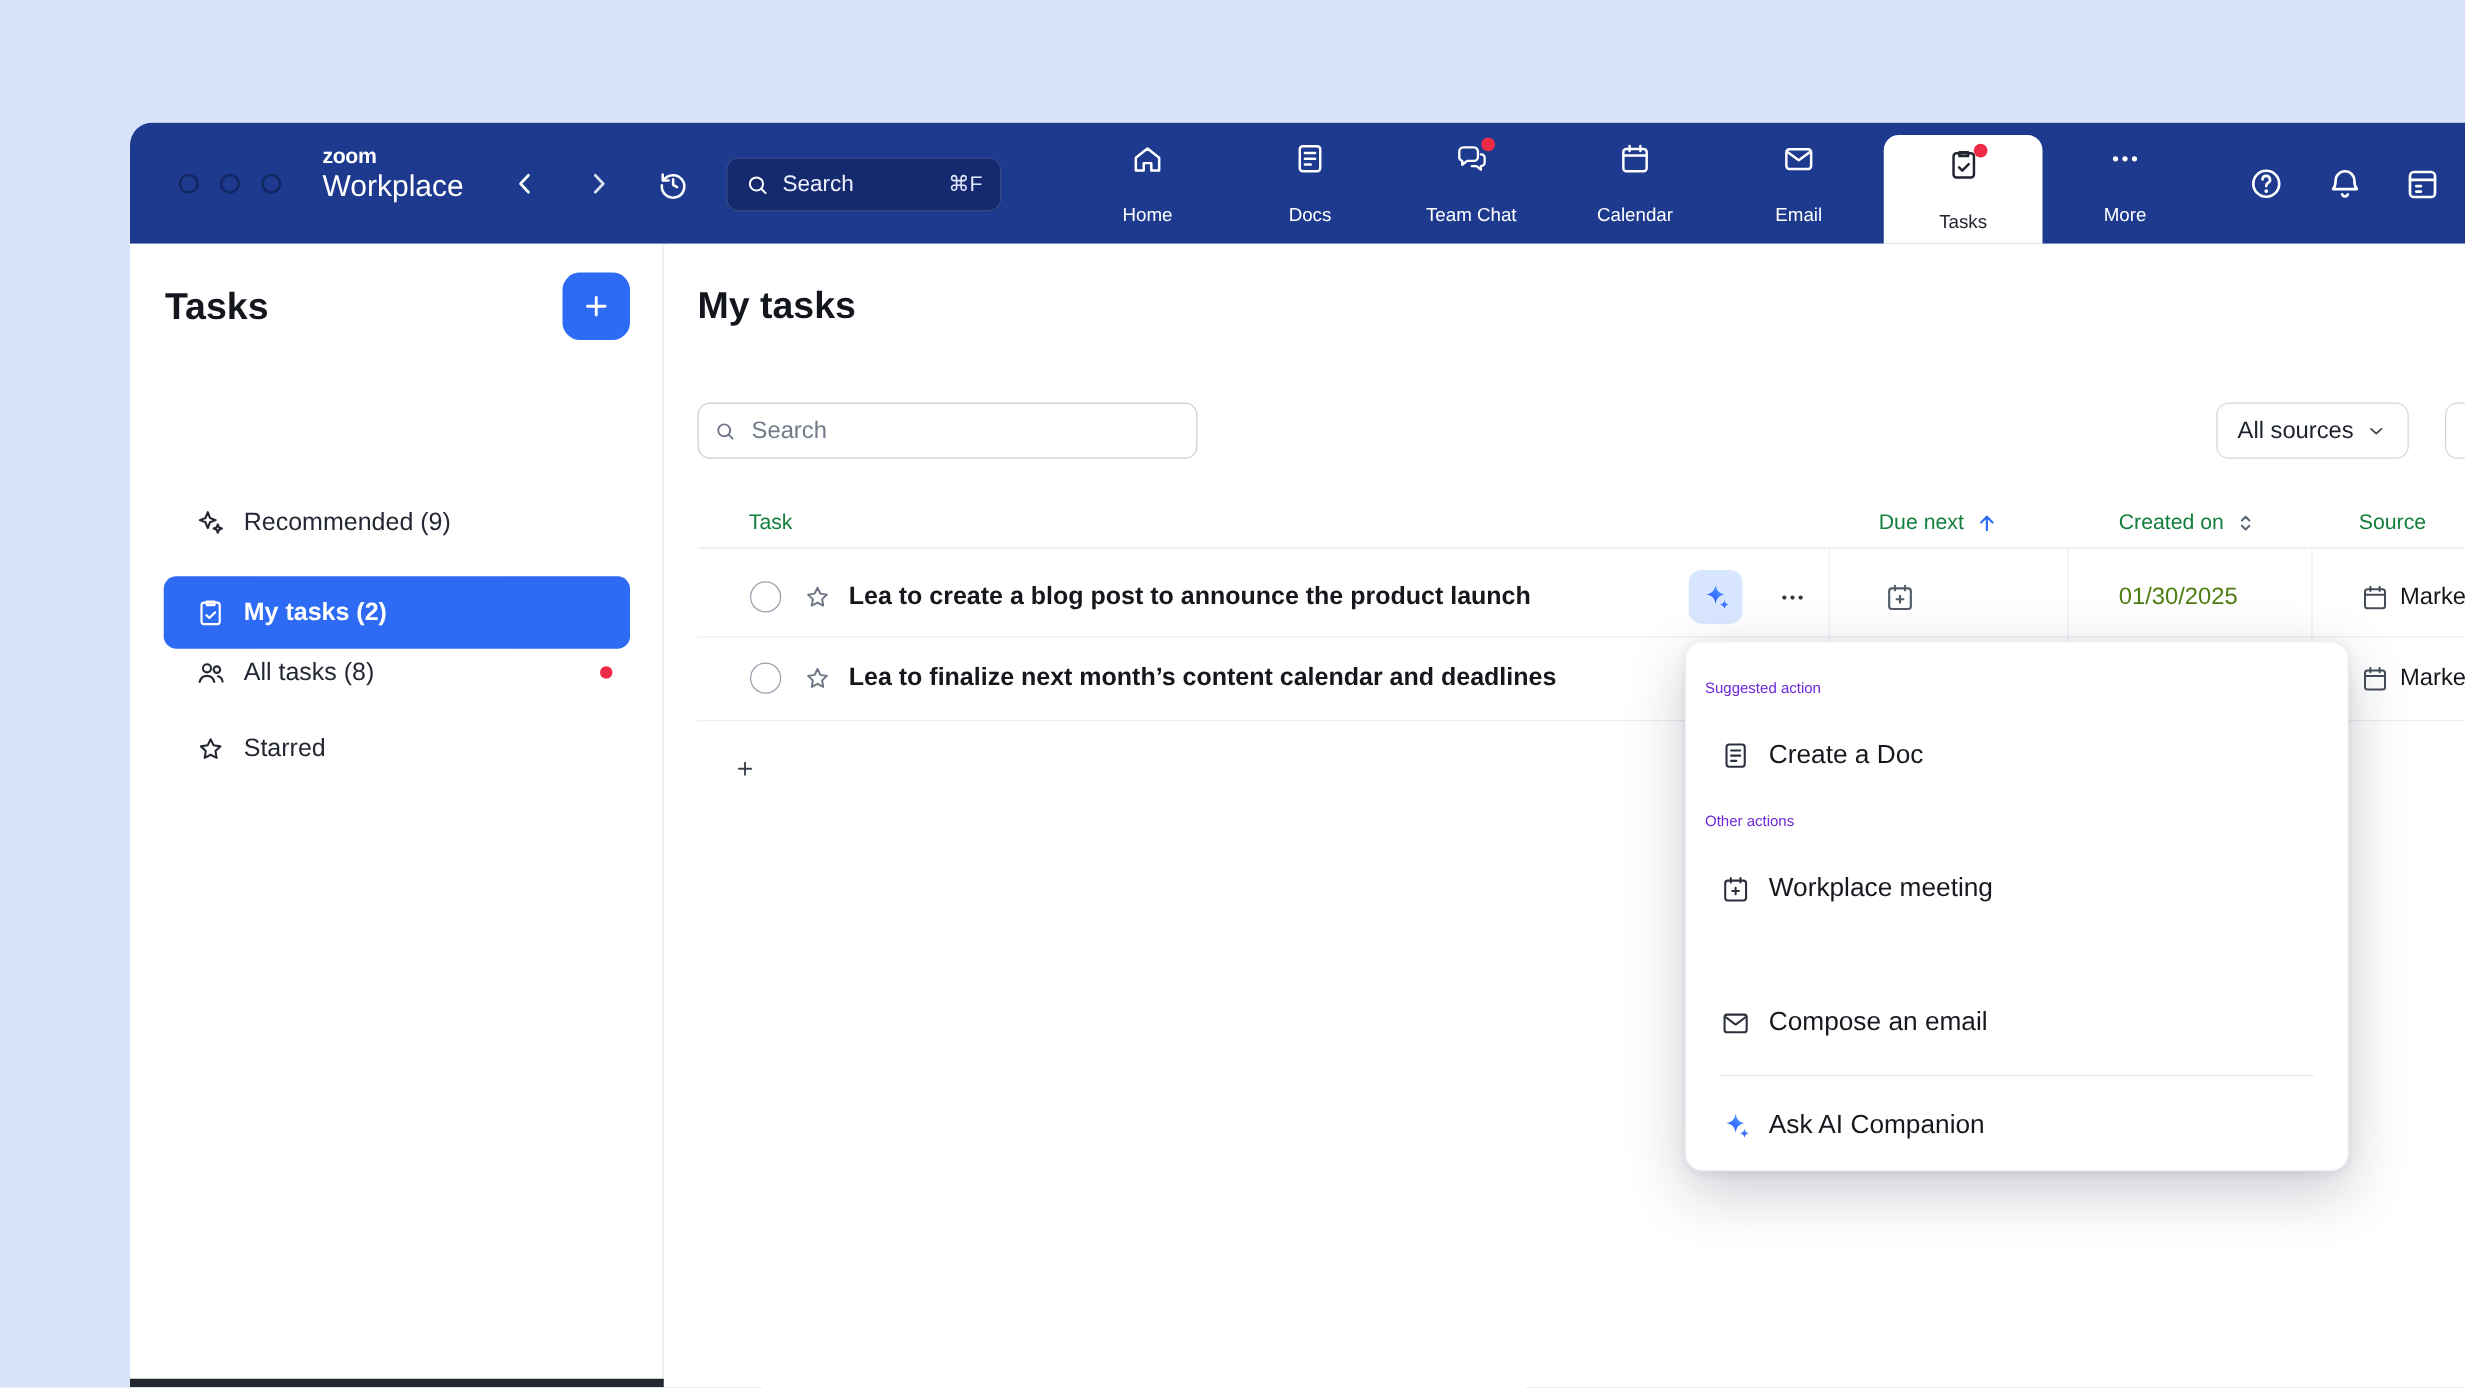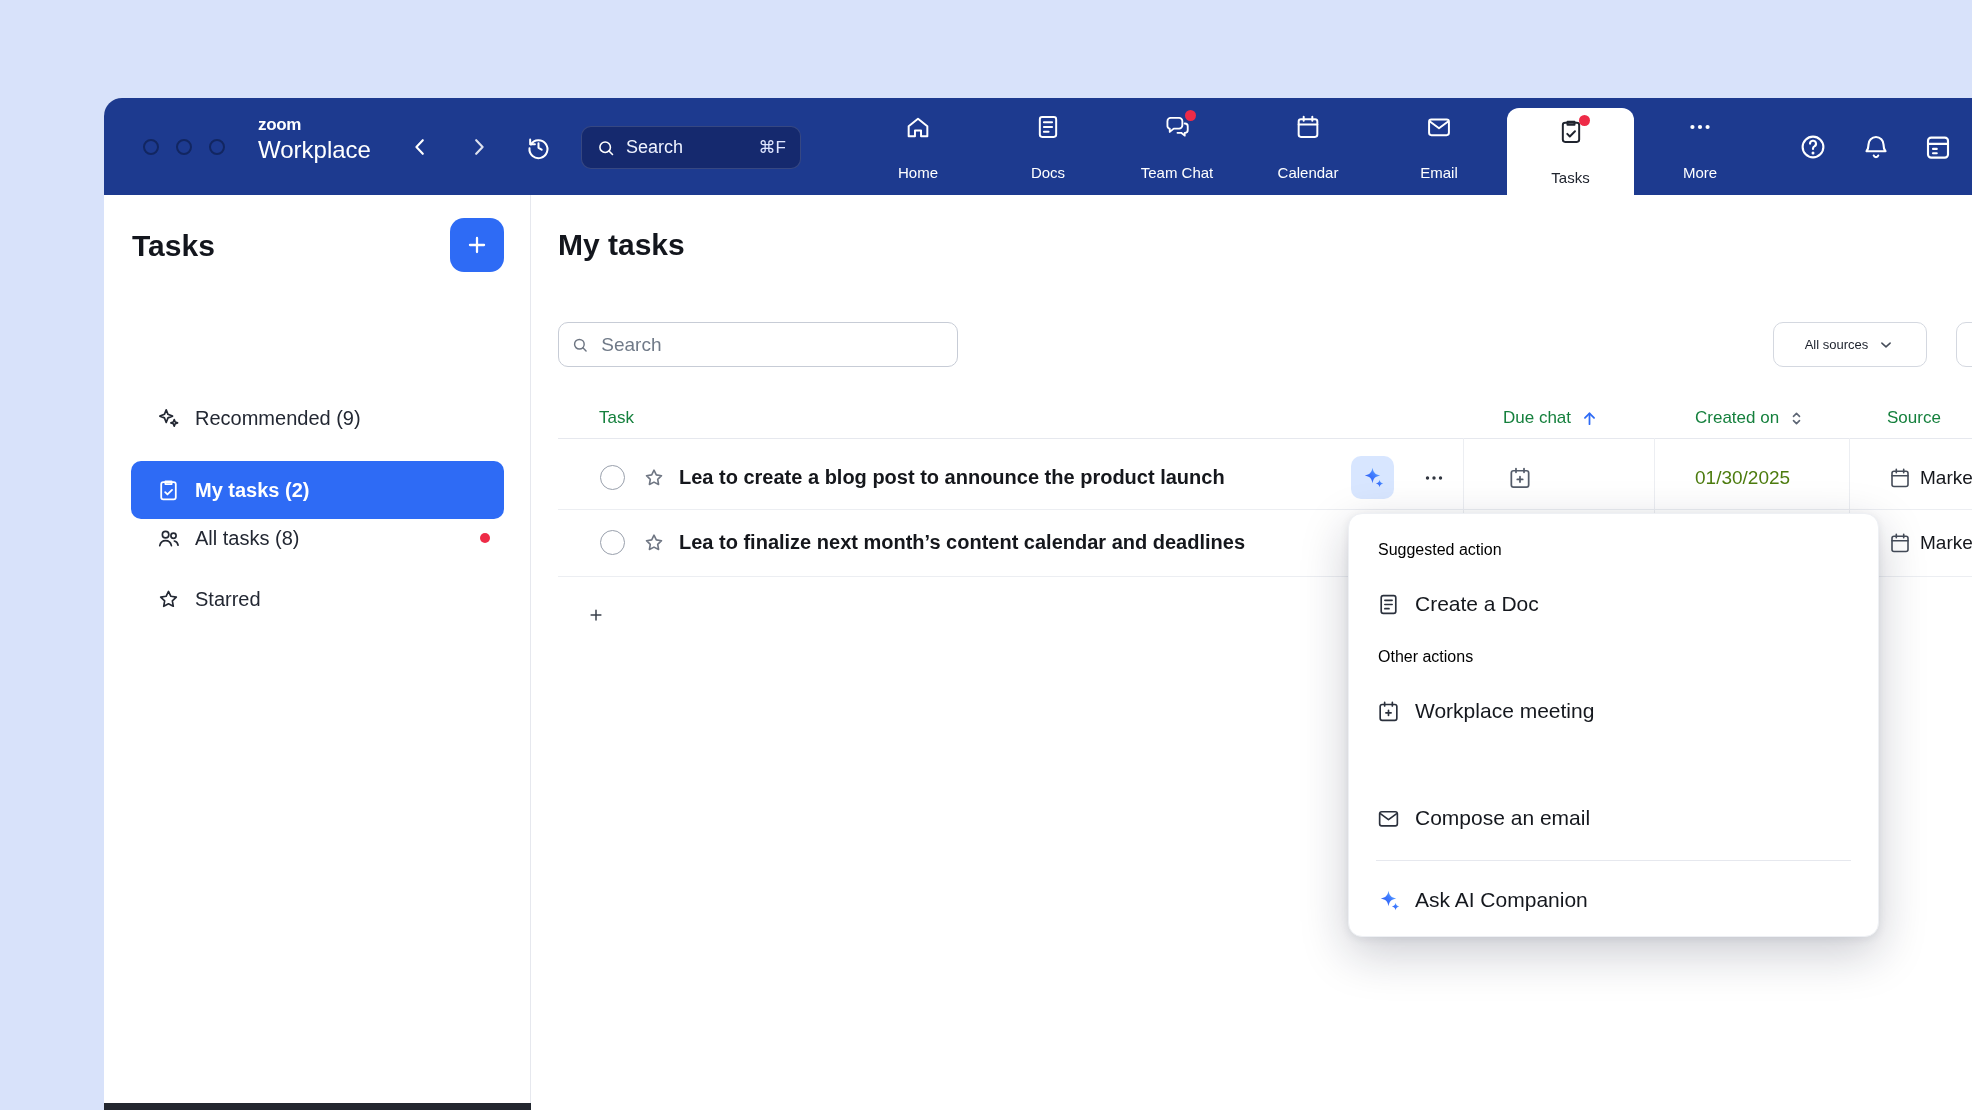--- a/index.html
+++ b/index.html
@@ -38,21 +38,21 @@
   .sb-item .reddot{margin-left:auto;width:10px;height:10px;border-radius:50%;background:#ee2b47;}
   
   .main{position:absolute;left:428px;top:97px;right:0;bottom:0;background:#fff;}
   .m-title{position:absolute;left:26px;top:31px;font-size:30px;font-weight:700;color:#13161d;line-height:38px;}
   .m-search{position:absolute;left:26px;top:127px;width:400px;height:45px;box-sizing:border-box;border:1px solid #c7ccd6;
             border-radius:10px;display:flex;align-items:center;gap:10px;padding:0 12px;background:#fff;}
   .m-search input{border:none;outline:none;font-size:19px;color:#30353f;font-family:inherit;width:100%;background:transparent;}
   .m-search input::placeholder{color:#707a88;}
   .sources{position:absolute;left:1241px;top:127px;width:154px;height:45px;box-sizing:border-box;border:1px solid #d4d8e0;
            border-radius:10px;background:#fff;display:flex;align-items:center;justify-content:center;gap:9px;
-           font-size:13px;color:#1c212c;cursor:pointer;}
+           font-size:19px;color:#1c212c;cursor:pointer;}
   .partial{position:absolute;left:1424px;top:127px;width:80px;height:45px;box-sizing:border-box;border:1px solid #d4d8e0;border-radius:10px;background:#fff;}
   .thead{position:absolute;left:26px;right:0;top:203px;height:40px;}
   .th{position:absolute;top:0;height:40px;display:flex;align-items:center;gap:8px;font-size:17px;color:#15803d;cursor:pointer;margin-left:26px;}
   .thead-line{position:absolute;left:26px;right:0;top:243px;height:1px;background:#e6e8ee;}
   .trow{position:absolute;left:26px;right:0;height:63px;border-bottom:1px solid #eceef2;}
   .cell{position:absolute;top:0;height:100%;display:flex;align-items:center;}
   .radio{width:25px;height:25px;border-radius:50%;border:1.5px solid #99a0ac;box-sizing:border-box;background:#fff;cursor:pointer;}
   .rowstar{color:#6f7683;cursor:pointer;display:flex;align-items:center;}
   .tasktext{font-size:20px;color:#15171c;white-space:nowrap;font-weight:bold;}
   .aibtn{position:absolute;left:793px;top:10px;width:43px;height:43px;border:none;border-radius:10px;background:#d8e6ff;
@@ -60,21 +60,21 @@
   .morebtn{position:absolute;left:854px;top:10px;width:43px;height:43px;border:none;border-radius:10px;background:transparent;
          display:flex;align-items:center;justify-content:center;color:#30353f;cursor:pointer;}
   .vline{position:absolute;top:243px;height:138px;width:1px;background:#eceef2;}
   .datetext{font-size:19px;color:#4d7c0f;}
   .srctext{font-size:19px;color:#15171c;white-space:nowrap;}
   .addrow{position:absolute;left:49px;top:405px;width:30px;height:30px;border:none;background:none;color:#3a404b;
           display:flex;align-items:center;justify-content:center;cursor:pointer;}
   
   .popup{position:absolute;left:1244px;top:415px;width:531px;height:424px;background:#fff;border-radius:14px;z-index:50;
          border:1px solid #eef0f4;box-shadow:0 16px 48px rgba(16,24,52,.22),0 2px 8px rgba(16,24,52,.08);box-sizing:border-box;}
-  .menu-heading{position:absolute;left:29px;height:22px;display:flex;align-items:center;font-size:16px;color:#000000;}
+  .menu-heading{position:absolute;left:15px;height:22px;display:flex;align-items:center;font-size:12px;color:#6d28d9;}
   .menu-item{position:absolute;left:13px;right:13px;height:50px;border-radius:8px;display:flex;align-items:center;gap:14px;
              padding-left:14px;font-size:21px;color:#15181e;cursor:pointer;}
   .menu-item .mi-ic{color:#2a303c;display:flex;align-items:center;}
   .menu-div{position:absolute;left:27px;right:27px;top:346px;height:1px;background:#e6e8ee;}
   .bottom-strip{position:absolute;left:0;top:1005px;width:427px;height:7px;background:#23272f;z-index:4;}
   button{font-family:inherit;}
   svg{display:block;}
 </style>
 </head>
 <body>
@@ -278,21 +278,21 @@
             <path d="m6.5 9.5 5.5 5 5.5-5"></path>
           </svg>
       </div>
       <div class="partial"></div>
 
       <div class="thead">
         <div class="th" style="left:15px">
           <span>Task</span>
         </div>
         <div class="th" style="left:919px">
-          <span>Due chat</span>
+          <span>Due next</span>
           <svg width="21" height="21" viewBox="0 0 24 24" fill="none" stroke="#2e6bf5" stroke-width="2" stroke-linecap="round" stroke-linejoin="round">
               <path d="M12 18.5V6.2"></path>
               <path d="M6.8 11.4 12 6.2l5.2 5.2"></path>
             </svg>
         </div>
         <div class="th" style="left:1111px">
           <span>Created on</span>
           <svg width="19" height="19" viewBox="0 0 24 24" fill="none" stroke="#5c6574" stroke-width="2" stroke-linecap="round" stroke-linejoin="round">
               <path d="m8.2 9.3 3.8-3.8 3.8 3.8"></path>
               <path d="m8.2 14.7 3.8 3.8 3.8-3.8"></path>

